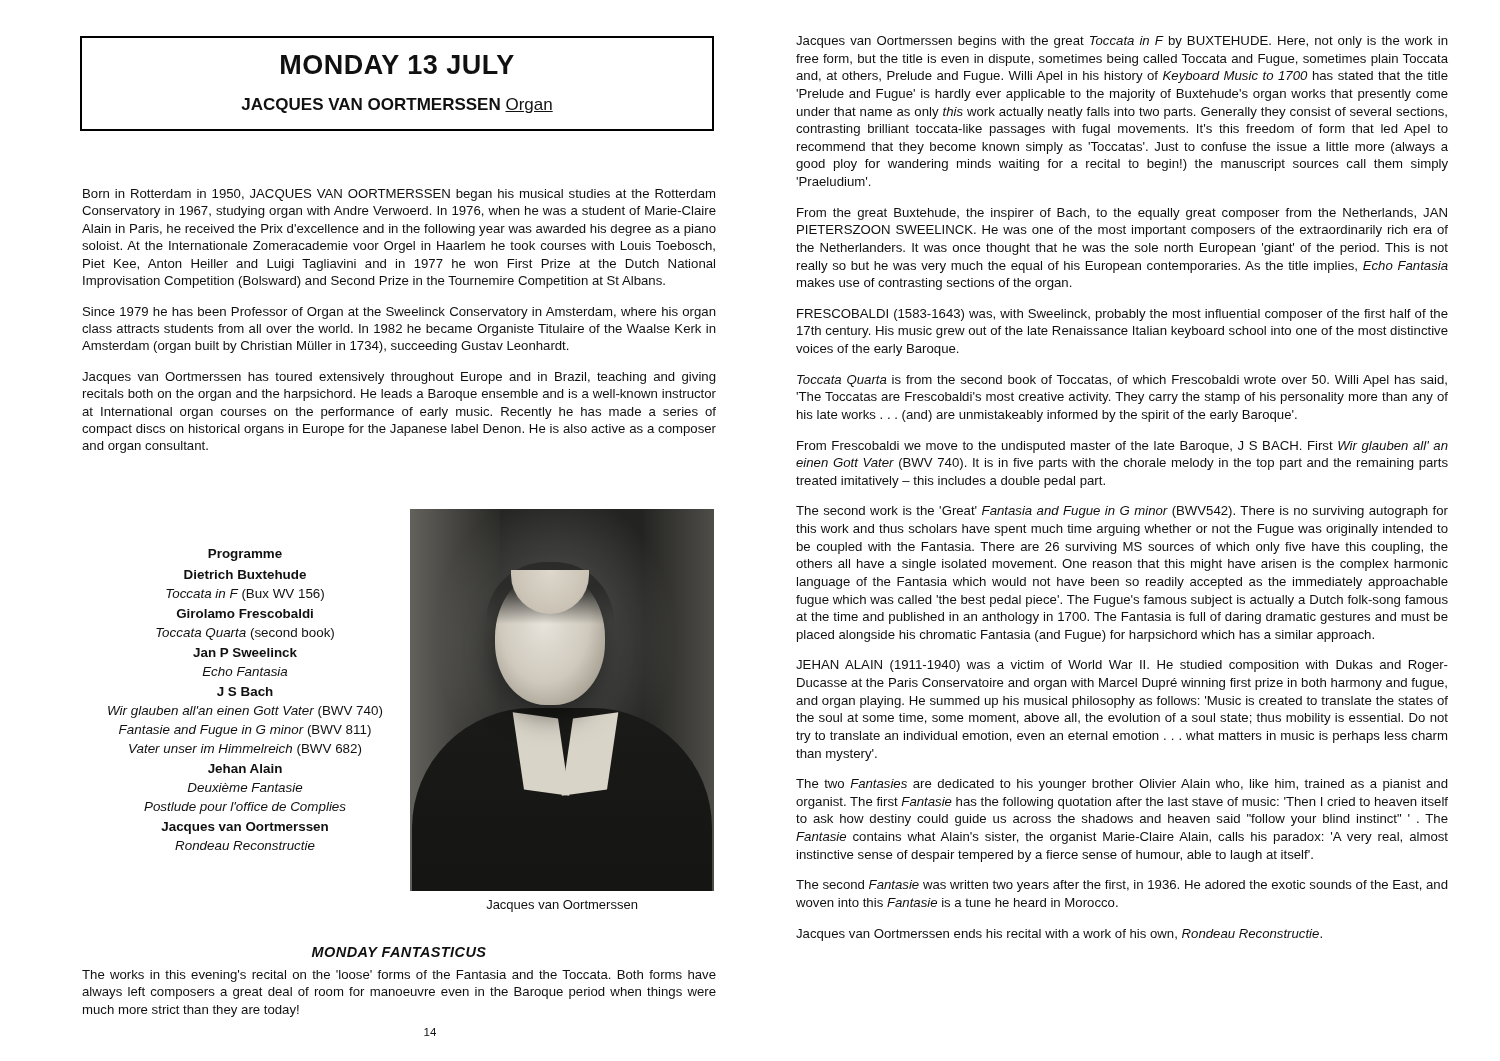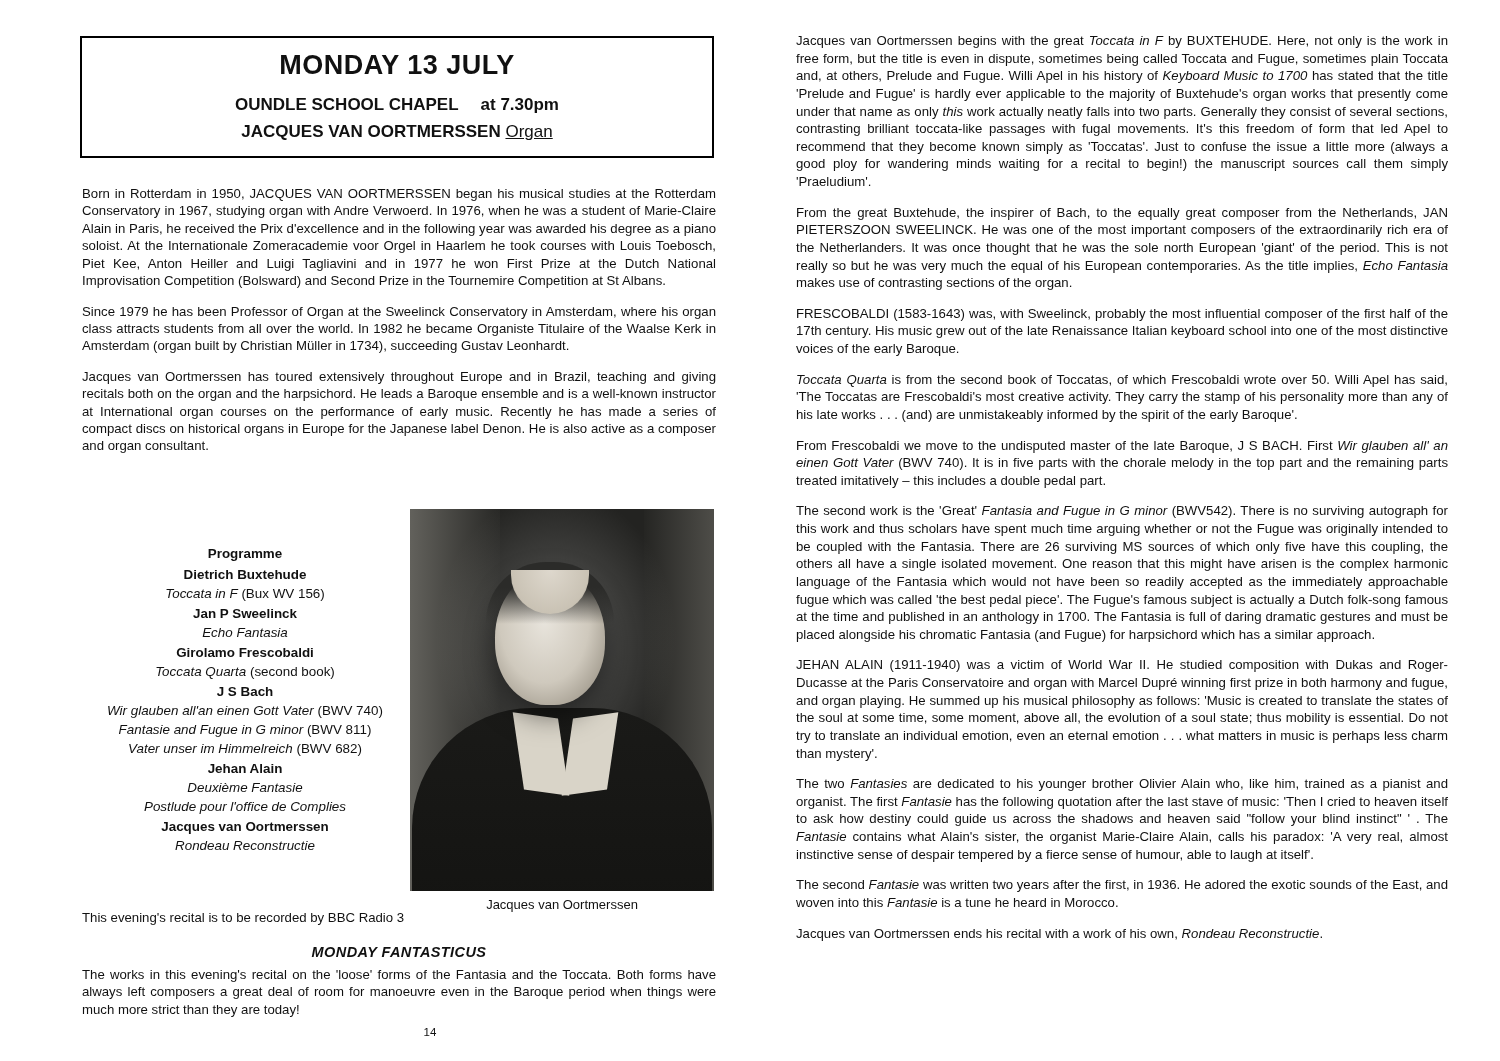--- a/index.html
+++ b/index.html
@@ -227,23 +227,20 @@
 </style>
 </head>
 <body>
 
 <div class="page">
 
   <div class="col col-left">
 
     <div class="header-box">
       <div class="header-title">MONDAY 13 JULY</div>
-      <div class="header-line2">
-        <span>OUNDLE SCHOOL CHAPEL</span><span class="time">at 7.30pm</span>
-      </div>
       <div class="header-line3">
         <span>JACQUES VAN OORTMERSSEN</span>
         <span class="normal">Organ</span>
       </div>
     </div>
 
     <div class="bio">
       <p>Born in Rotterdam in 1950, JACQUES VAN OORTMERSSEN began his musical studies at the Rotterdam Conservatory in 1967, studying organ with Andre Verwoerd. In 1976, when he was a student of Marie-Claire Alain in Paris, he received the Prix d'excellence and in the following year was awarded his degree as a piano soloist. At the Internationale Zomeracademie voor Orgel in Haarlem he took courses with Louis Toebosch, Piet Kee, Anton Heiller and Luigi Tagliavini and in 1977 he won First Prize at the Dutch National Improvisation Competition (Bolsward) and Second Prize in the Tournemire Competition at St Albans.</p>
       <p>Since 1979 he has been Professor of Organ at the Sweelinck Conservatory in Amsterdam, where his organ class attracts students from all over the world. In 1982 he became Organiste Titulaire of the Waalse Kerk in Amsterdam (organ built by Christian Müller in 1734), succeeding Gustav Leonhardt.</p>
       <p>Jacques van Oortmerssen has toured extensively throughout Europe and in Brazil, teaching and giving recitals both on the organ and the harpsichord. He leads a Baroque ensemble and is a well-known instructor at International organ courses on the performance of early music. Recently he has made a series of compact discs on historical organs in Europe for the Japanese label Denon. He is also active as a composer and organ consultant.</p>
@@ -251,27 +248,27 @@
 
     <div class="programme">
       <div class="heading">Programme</div>
 
       <div class="grp">
         <div class="composer">Dietrich Buxtehude</div>
         <div><span class="work">Toccata in F</span><span class="plain"> (Bux WV 156)</span></div>
       </div>
 
       <div class="grp">
+        <div class="composer">Girolamo Frescobaldi</div>
+        <div><span class="work">Toccata Quarta</span><span class="plain"> (second book)</span></div>
+      </div>
+
+      <div class="grp">
         <div class="composer">Jan P Sweelinck</div>
         <div><span class="work">Echo Fantasia</span><span class="plain"></span></div>
-      </div>
-
-      <div class="grp">
-        <div class="composer">Girolamo Frescobaldi</div>
-        <div><span class="work">Toccata Quarta</span><span class="plain"> (second book)</span></div>
       </div>
 
       <div class="grp">
         <div class="composer">J S Bach</div>
         <div><span class="work">Wir glauben all'an einen Gott Vater</span><span class="plain"> (BWV 740)</span></div>
         <div><span class="work">Fantasie and Fugue in G minor</span><span class="plain"> (BWV 811)</span></div>
         <div><span class="work">Vater unser im Himmelreich</span><span class="plain"> (BWV 682)</span></div>
       </div>
 
       <div class="grp">
@@ -293,21 +290,20 @@
         <div class="body"></div>
         <div class="collarL"></div>
         <div class="collarR"></div>
         <div class="face"></div>
         <div class="hairL"></div>
         <div class="haircut"></div>
       </div>
       <div class="photo-caption">Jacques van Oortmerssen</div>
     </div>
 
-    <div class="bbc-note">This evening's recital is to be recorded by BBC Radio 3</div>
     <div class="stilus-title">MONDAY FANTASTICUS</div>
     <div class="stilus-body">The works in this evening's recital on the 'loose' forms of the Fantasia and the Toccata. Both forms have always left composers a great deal of room for manoeuvre even in the Baroque period when things were much more strict than they are today!</div>
 
     <div class="folio folio-left">14</div>
   </div>
 
   <div class="col col-right">
     <div class="rtext">
 
       <p><span>Jacques van Oortmerssen begins with the great </span><em class="it">Toccata in F</em><span> by BUXTEHUDE. Here, not only is the work in free form, but the title is even in dispute, sometimes being called Toccata and Fugue, sometimes plain Toccata and, at others, Prelude and Fugue. Willi Apel in his history of </span><em class="it">Keyboard Music to 1700</em><span> has stated that the title 'Prelude and Fugue' is hardly ever applicable to the majority of Buxtehude's organ works that presently come under that name as only </span><em class="it">this</em><span> work actually neatly falls into two parts. Generally they consist of several sections, contrasting brilliant toccata-like passages with fugal movements. It's this freedom of form that led Apel to recommend that they become known simply as 'Toccatas'. Just to confuse the issue a little more (always a good ploy for wandering minds waiting for a recital to begin!) the manuscript sources call them simply 'Praeludium'.</span></p>

